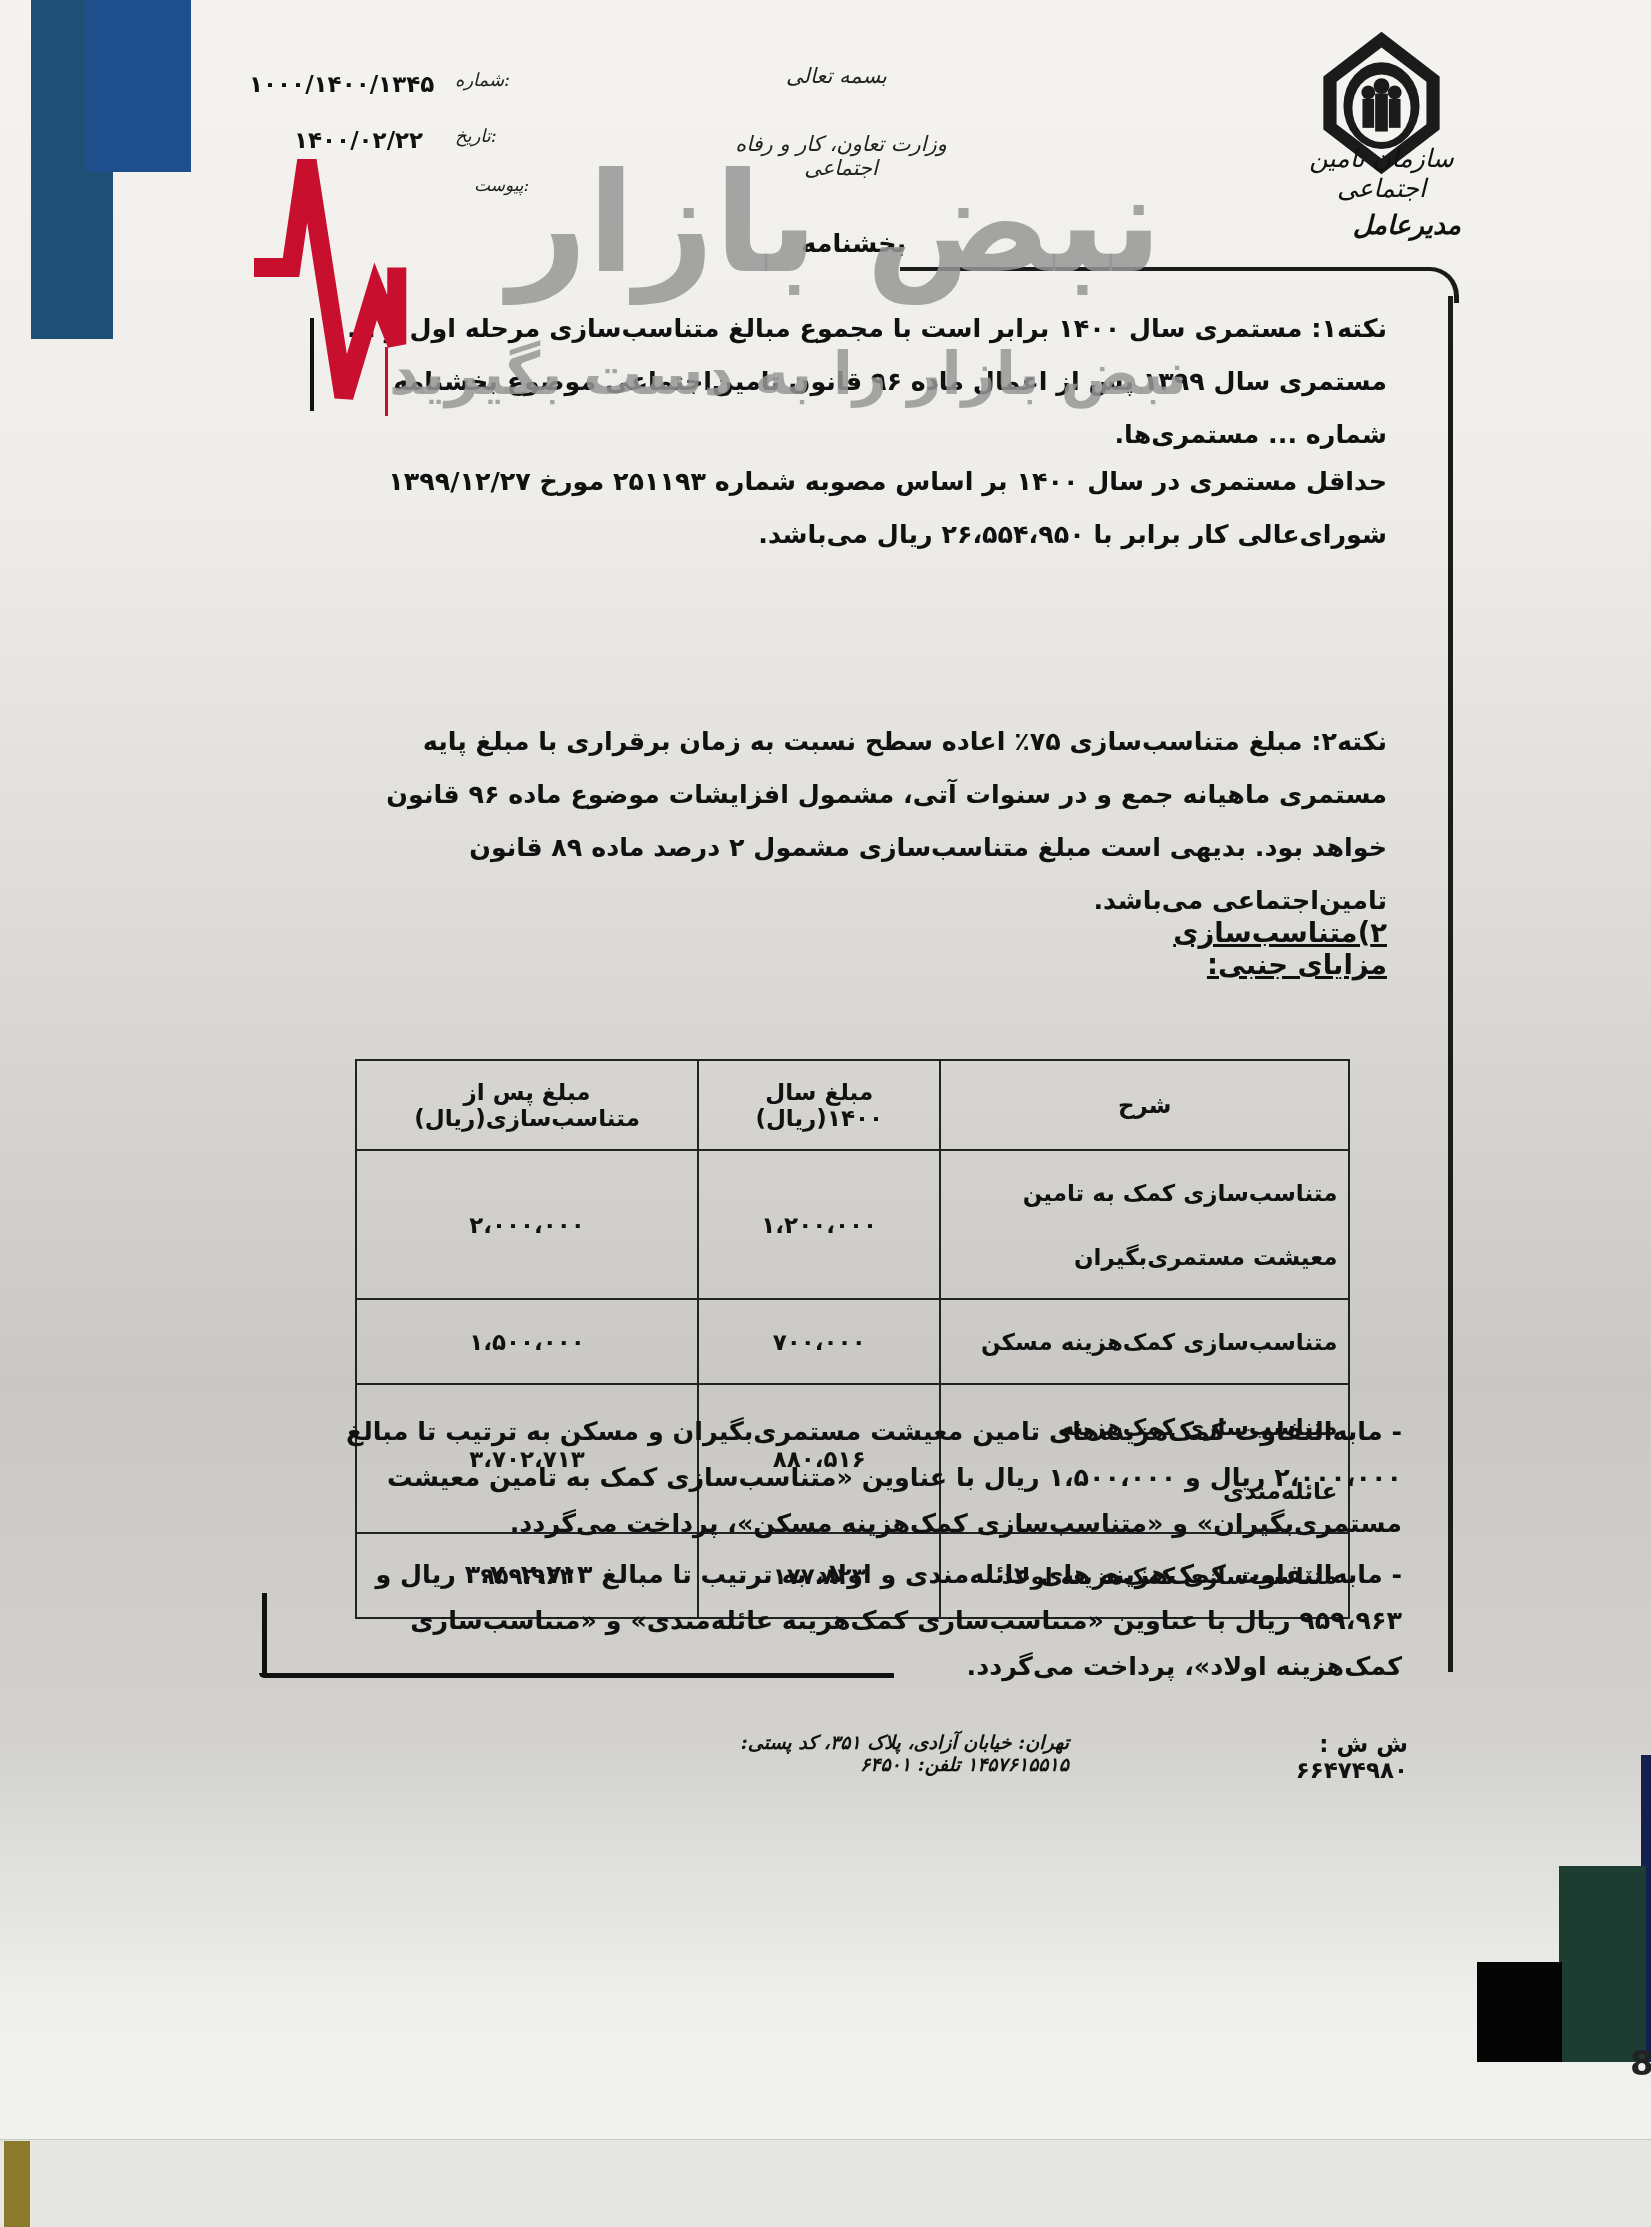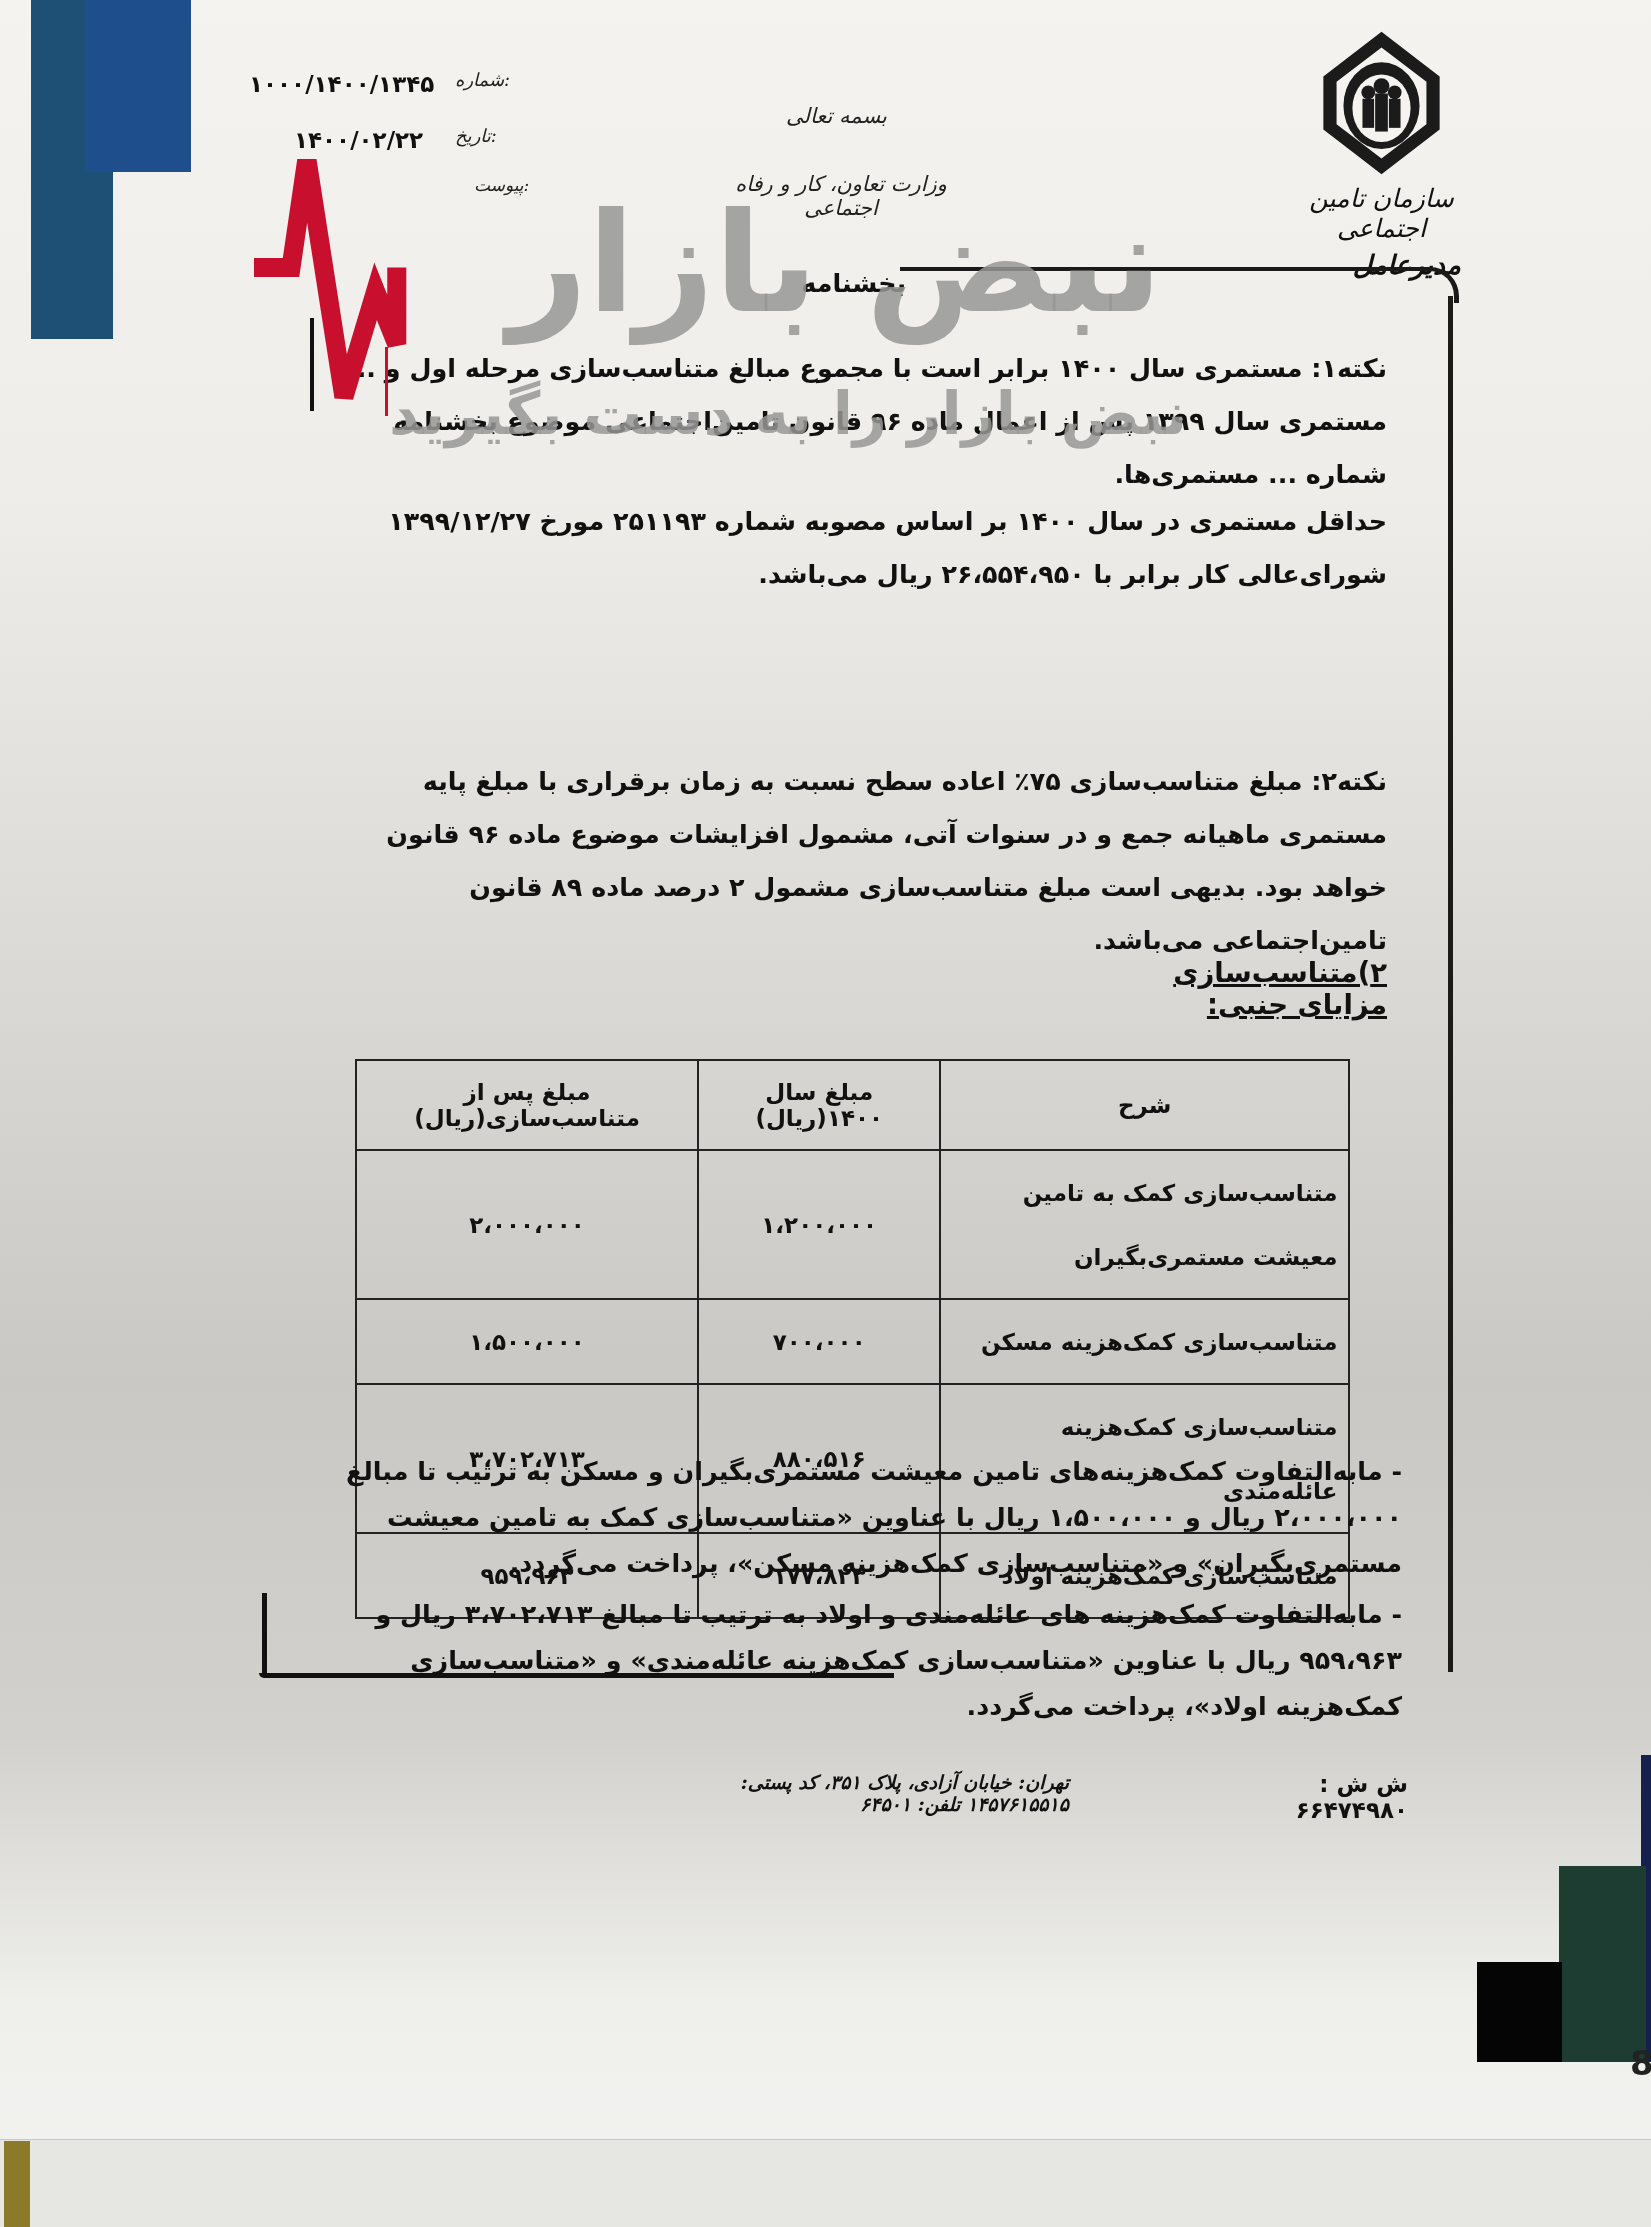--- a/index.html
+++ b/index.html
@@ -2,21 +2,21 @@
 <html style="font-size:8.5px"><head>
 <meta charset="utf-8">
 <style>
   html, body { margin: 0; padding: 0; }
   body {
     width: 1652px; height: 2227px; position: relative; overflow: hidden;
     background: linear-gradient(180deg, #f4f3ef 0%, #eeede9 22%, #d9d8d4 45%, #c9c8c4 62%, #d2d1cd 78%, #efefec 90%, #f3f3f1 100%);
     font-family: "DejaVu Sans", sans-serif; color: #111;
   }
   .abs { position: absolute; }
-  .rtl { direction: rtl; text-align: right; margin-top: 40px; }
+  .rtl { direction: rtl; text-align: right; }
   .deco-blue1 { left: 85px; top: 0; width: 106px; height: 172px; background: #1f4e8c; }
   .deco-blue3 { left: 31px; top: 0; width: 82px; height: 339px; background: #1e5075; }
   .deco-green { left: 1559px; top: 1866px; width: 87px; height: 196px; background: #1d3d33; }
   .deco-black { left: 1477px; top: 1962px; width: 85px; height: 100px; background: #050505; }
   .deco-navy { left: 1641px; top: 1755px; width: 10.6px; height: 307px; background: #16204f; }
   .deco-yellow { left: 4.2px; top: 2141px; width: 25.4px; height: 86px; background: #8a7a2a; }
   .bottom-strip { left: 0; top: 2139px; width: 1652px; height: 89px; background: #e6e6e2; border-top: 1.6px solid #c9c9c4; }
   .page-num { left: 1630px; top: 2043px; font-size: 34px; font-weight: bold; color: #222; }
 
   .hdr-small { font-family: "DejaVu Serif", serif; font-size: 21px; font-style: italic; color: #222; }

